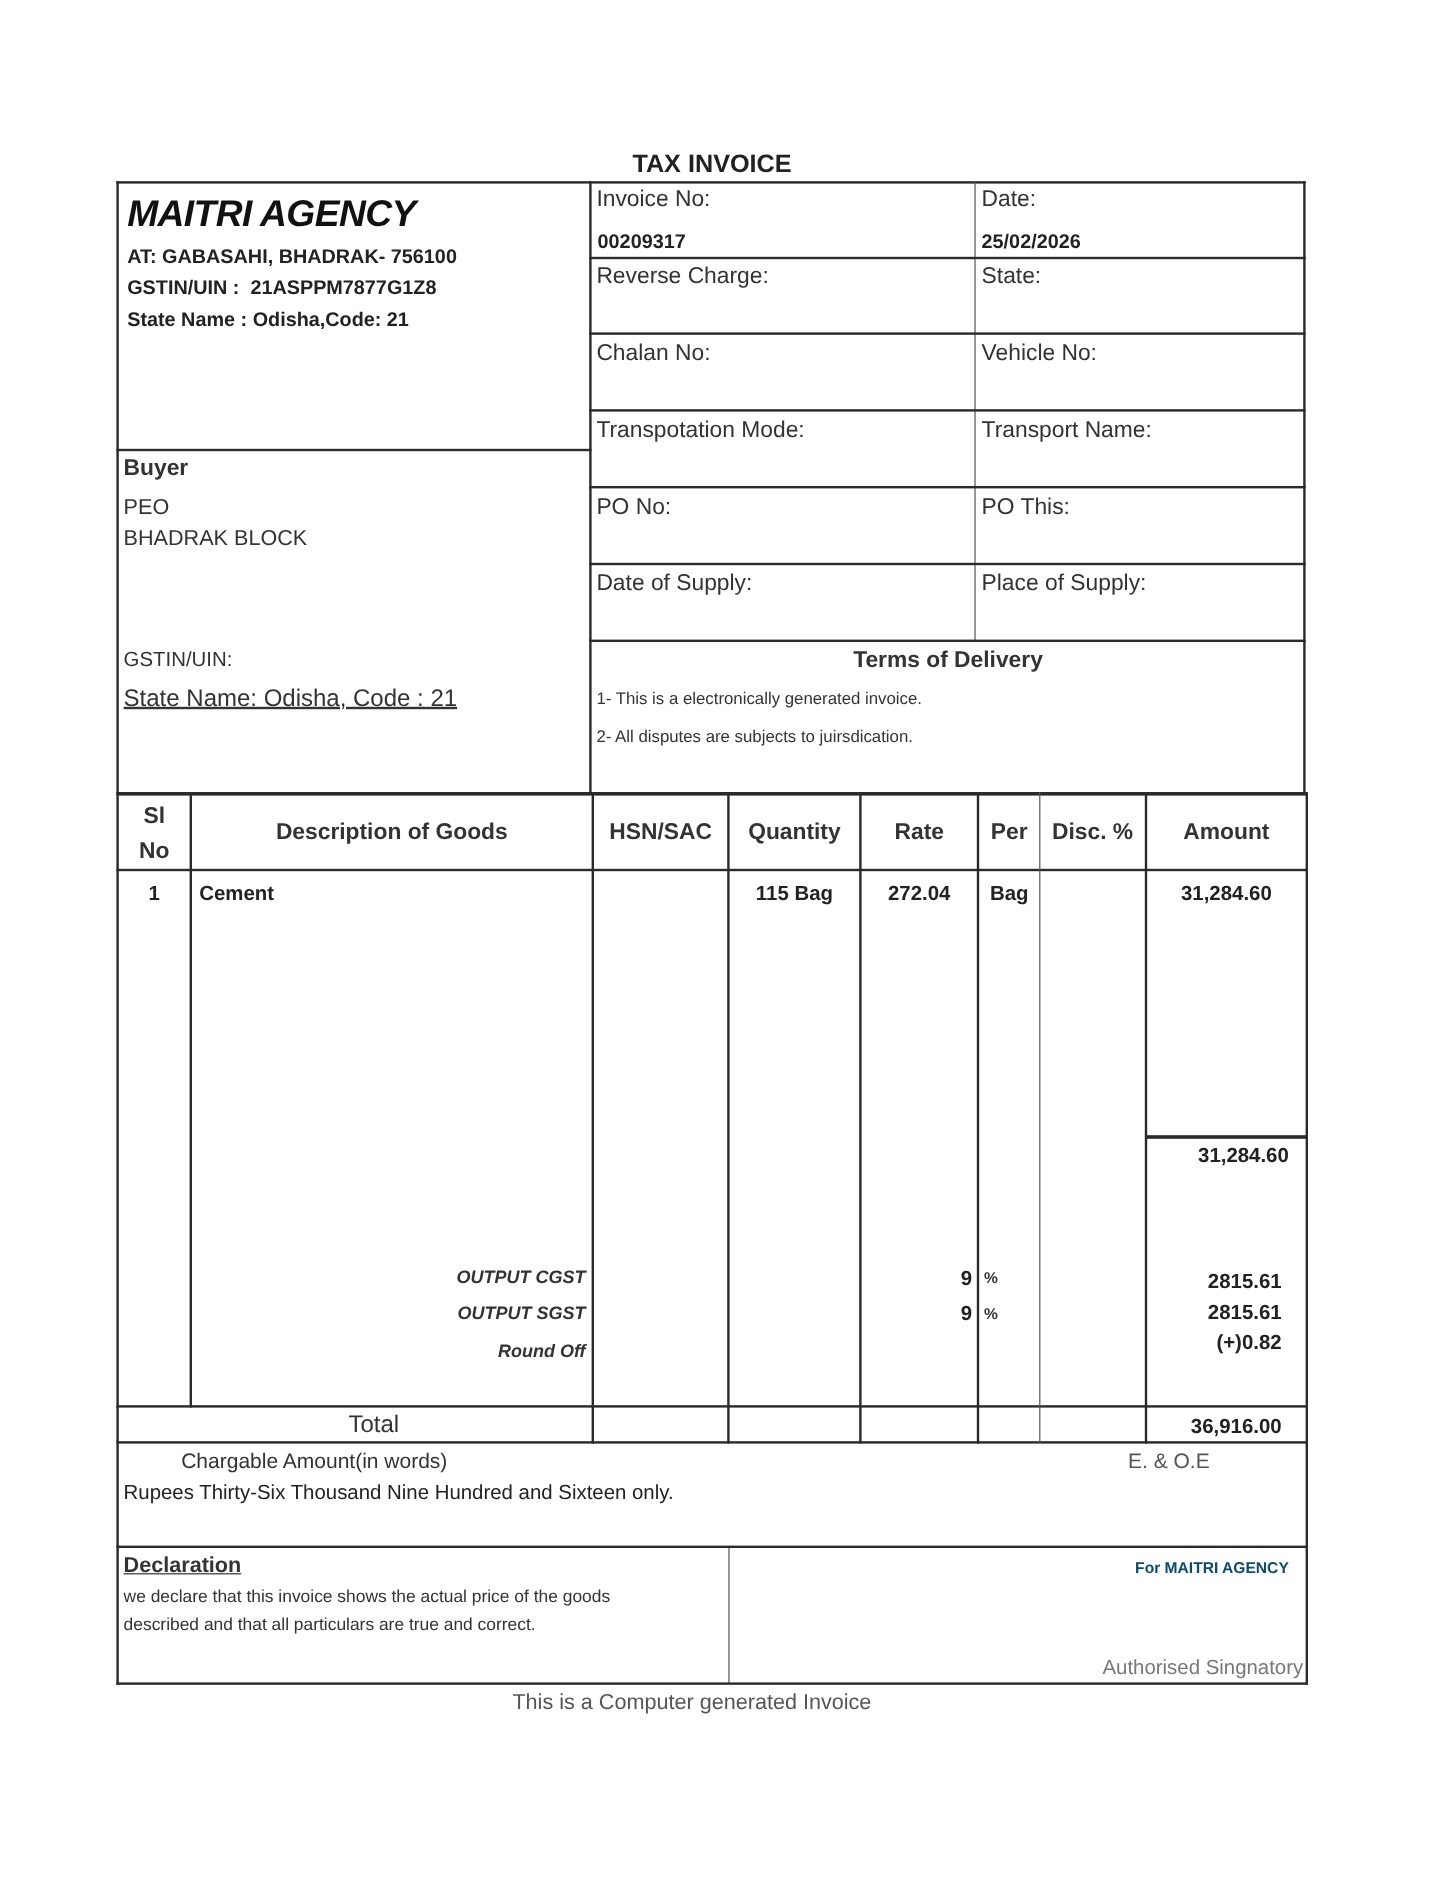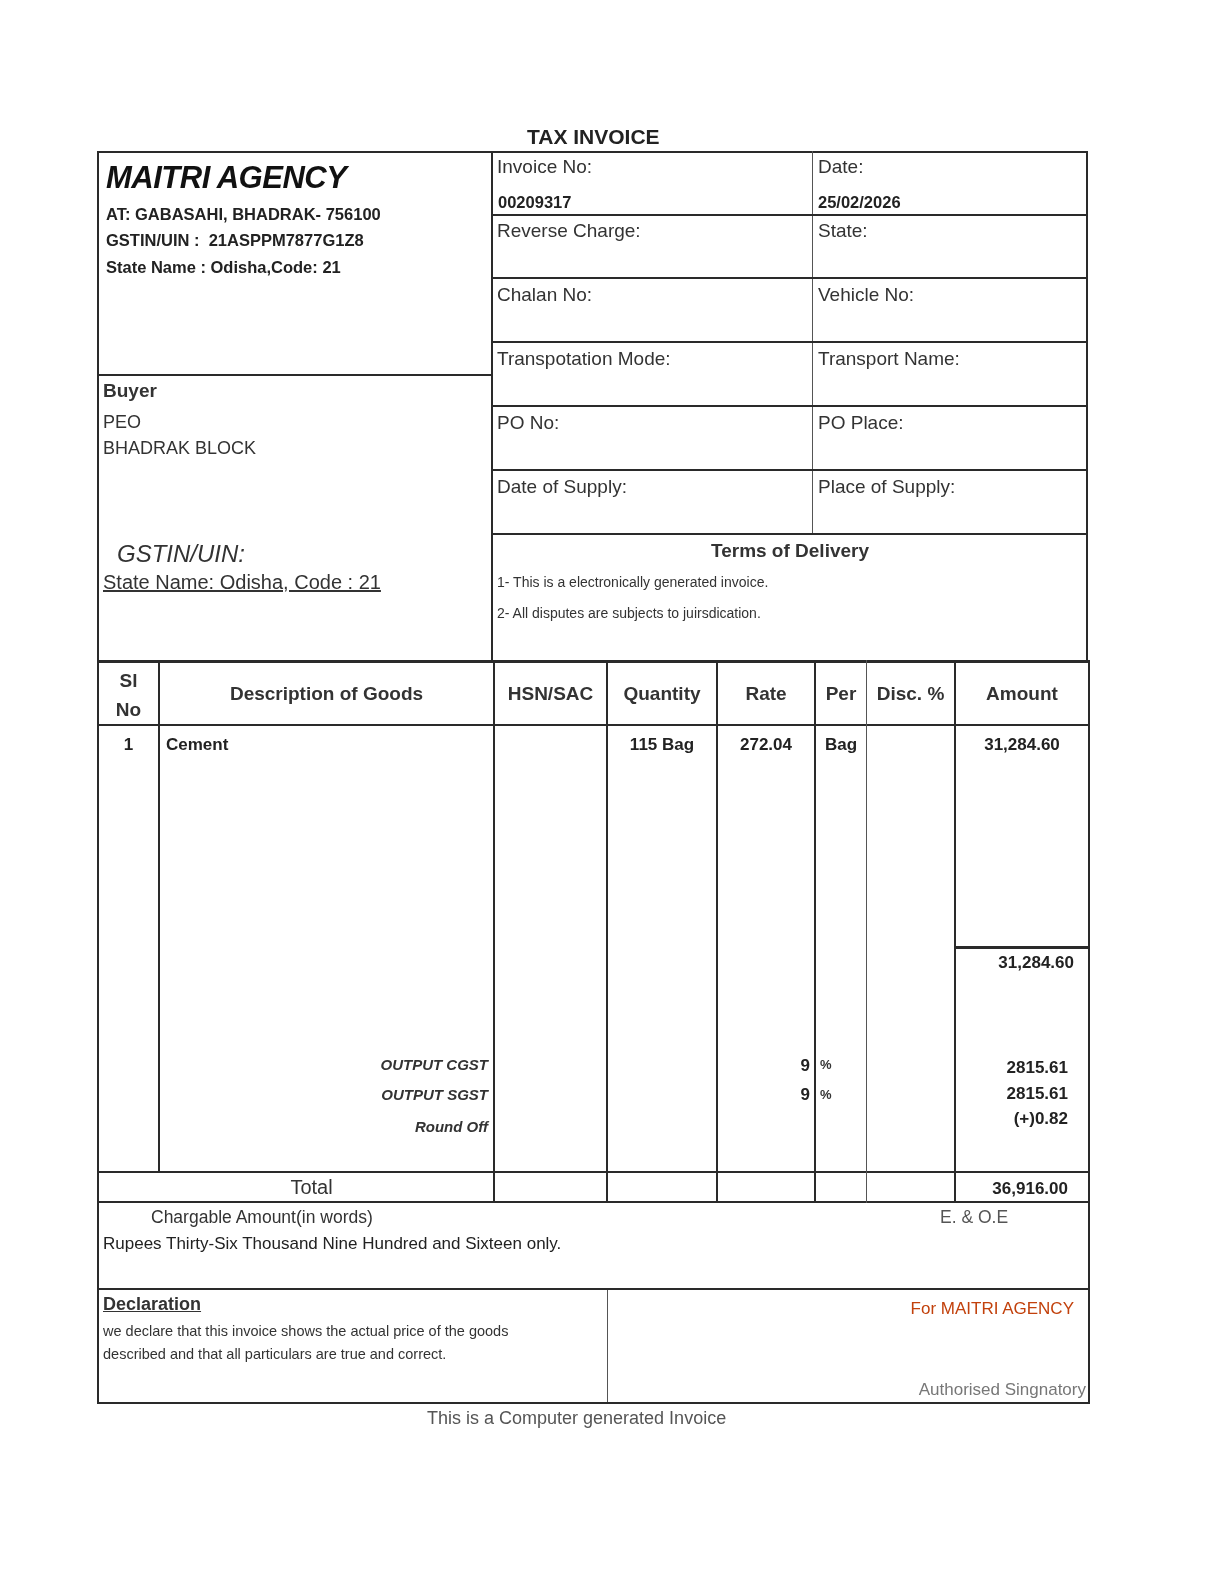--- a/index.html
+++ b/index.html
@@ -20,21 +20,21 @@
   .terms-head { font-size:19px; font-weight:bold; color:#333; text-align:center; }
   .terms-line { font-size:14px; color:#333; }
   .th { font-size:19px; font-weight:bold; color:#333; text-align:center; }
   .td { font-size:17px; font-weight:bold; color:#222; }
   .tax-label { font-size:15px; font-weight:bold; font-style:italic; color:#333; text-align:right; }
   .pct { font-size:13px; font-weight:bold; color:#333; }
   .words-label { font-size:17.5px; color:#333; }
   .words-value { font-size:17px; font-weight:normal; color:#222; }
   .decl-head { font-size:18px; font-weight:bold; color:#333; text-decoration:underline; }
   .decl-line { font-size:14.5px; color:#333; }
-  .sig-for { font-size:17px; font-weight:normal; color:#c2410c; }
+  .sig-for { font-size:13px; font-weight:bold; color:#0c4a6e; }
   .sig-auth { font-size:17px; color:#777; }
   .footer { font-size:18px; color:#555; }
   .right { text-align:right; }
   .center { text-align:center; }
 </style>
 </head>
 <body>
 
 <div class="abs title" style="left:527px; top:125px;">TAX INVOICE</div>
 
@@ -79,34 +79,34 @@
   <div class="abs field-label" style="left:818px; top:284px;">Vehicle No:</div>
   <div class="abs field-value" style="left:818px; top:314px;"></div>
 
   <div class="abs field-label" style="left:497px; top:348px;">Transpotation Mode:</div>
   <div class="abs field-value" style="left:498px; top:378px;"></div>
   <div class="abs field-label" style="left:818px; top:348px;">Transport Name:</div>
   <div class="abs field-value" style="left:818px; top:378px;"></div>
 
   <div class="abs field-label" style="left:497px; top:412px;">PO No:</div>
   <div class="abs field-value" style="left:498px; top:442px;"></div>
-  <div class="abs field-label" style="left:818px; top:412px;">PO Place:</div>
+  <div class="abs field-label" style="left:818px; top:412px;">PO This:</div>
   <div class="abs field-value" style="left:818px; top:442px;"></div>
 
   <div class="abs field-label" style="left:497px; top:476px;">Date of Supply:</div>
   <div class="abs field-value" style="left:498px; top:506px;"></div>
   <div class="abs field-label" style="left:818px; top:476px;">Place of Supply:</div>
   <div class="abs field-value" style="left:818px; top:506px;"></div>
 </div>
 
 <div>
   <div class="abs buyer-head" style="left:103px; top:380px;">Buyer</div>
   <div class="abs buyer-line" style="left:103px; top:412px;">PEO</div>
   <div class="abs buyer-line" style="left:103px; top:438px;">BHADRAK BLOCK</div>
-  <div class="abs buyer-line" style="left:117px; top:540px; font-size:24px;font-style:italic;">GSTIN/UIN:</div>
+  <div class="abs buyer-line" style="left:103px; top:540px; font-size:17px;">GSTIN/UIN:</div>
   <div class="abs buyer-big" style="left:103px; top:571px;">State Name: Odisha, Code : 21</div>
 </div>
 
 <div>
   <div class="abs terms-head" style="left:493px; top:540px; width:594px;">Terms of Delivery</div>
   <div class="abs terms-line" style="left:497px; top:574px;">1- This is a electronically generated invoice.</div>
   <div class="abs terms-line" style="left:497px; top:605px;">2- All disputes are subjects to juirsdication.</div>
 </div>
 
 <div>

